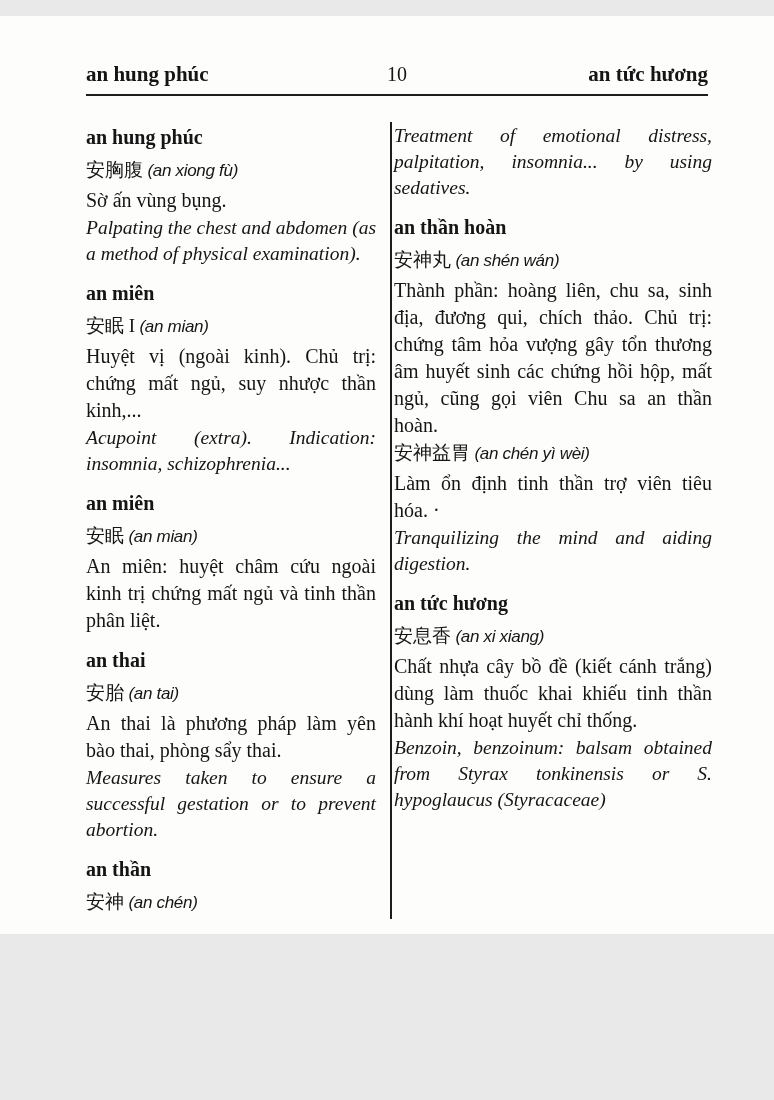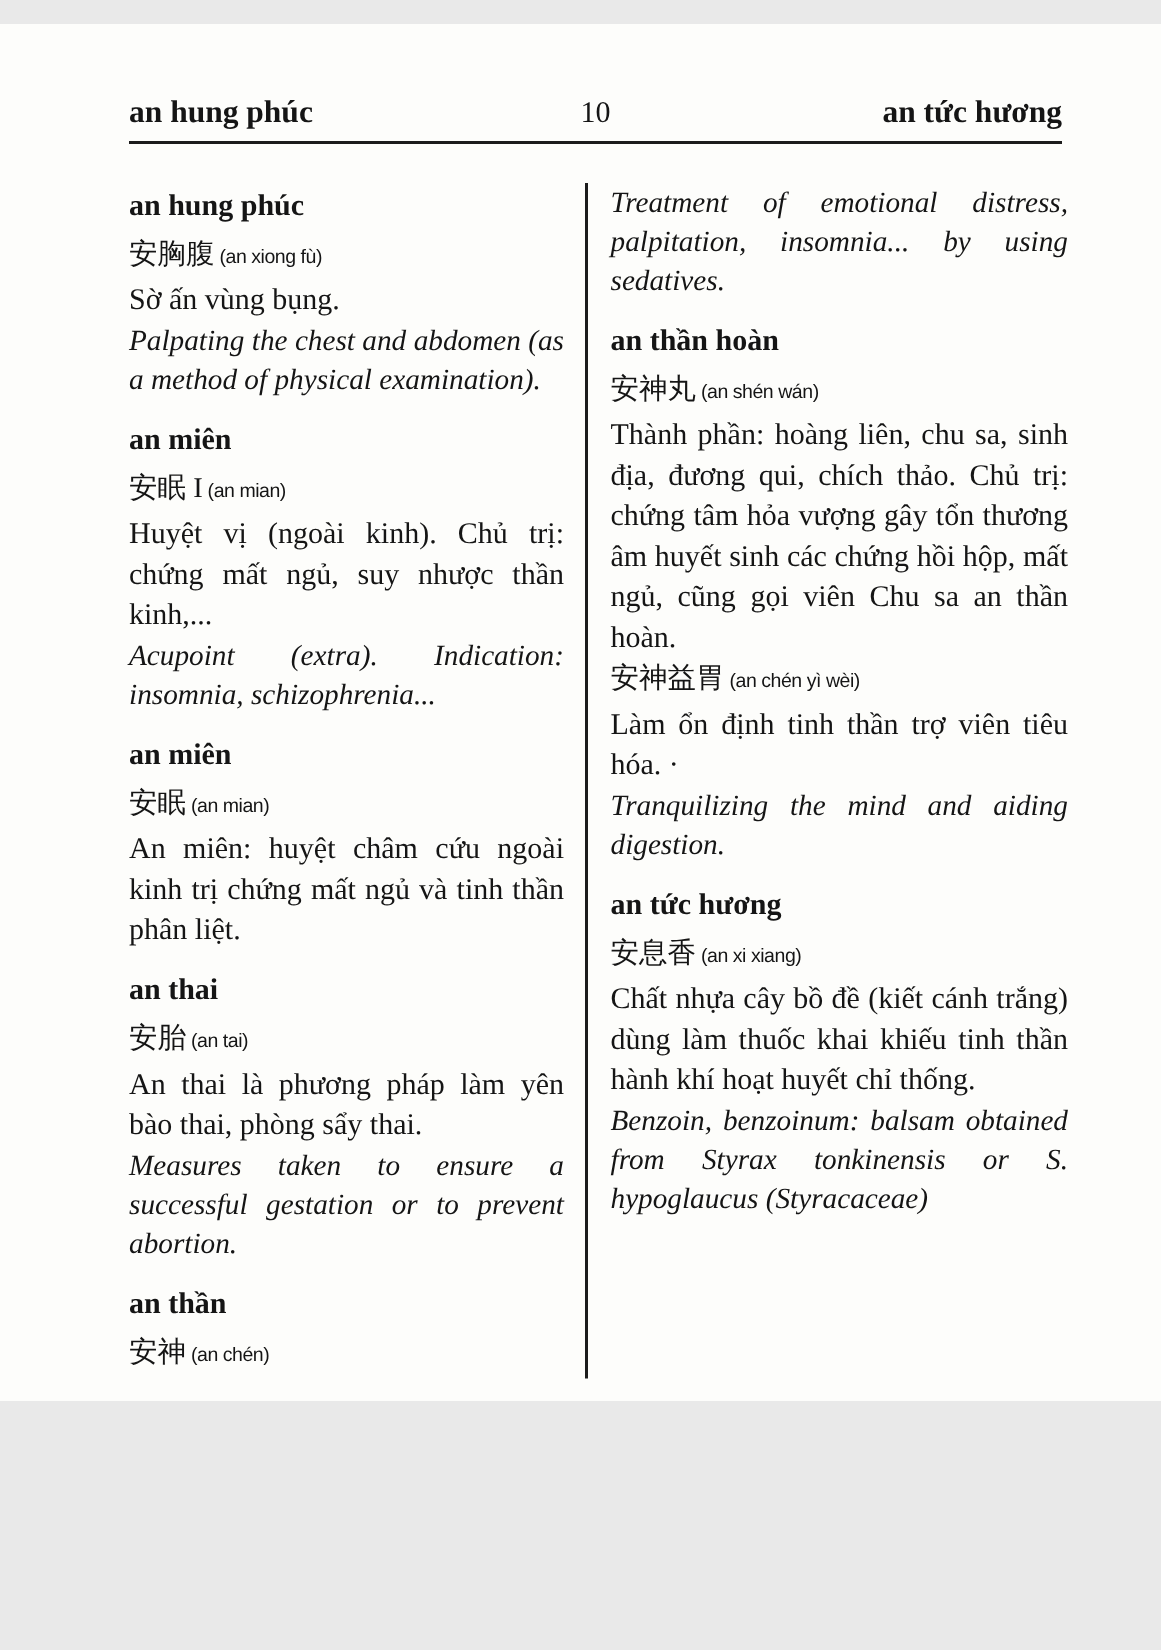--- a/index.html
+++ b/index.html
@@ -16,28 +16,28 @@
   .h-left{flex:1;text-align:left;font-weight:bold;font-size:21px;}
   .h-center{flex:0 0 auto;font-size:20px;}
   .h-right{flex:1;text-align:right;font-weight:bold;font-size:21px;}
 
   .body{
     display:flex;align-items:stretch;
     margin:26px 62px 0 86px;
   }
   .col{box-sizing:border-box;}
   .col-left{width:304px;padding-right:14px;}
-  .col-right{flex:1;border-left:2px solid #1c1c1c;padding-left:15px;}
+  .col-right{flex:1;border-left:2px solid #1c1c1c;padding-left:2px;}
 
   p{margin:0;}
   .headword{font-weight:bold;font-size:20px;line-height:26px;margin:13px 0 6px;}
   .col .headword:first-child{margin-top:2px;}
   .hanzi-line{margin:0 0 3px;line-height:27px;white-space:nowrap;}
   .han{font-size:19px;}
-  .pinyin{font-family:"Liberation Sans", sans-serif;font-size:13px;letter-spacing:-0.3px;}
+  .pinyin{font-family:"Liberation Sans", sans-serif;font-size:17px;letter-spacing:-0.3px;font-style:italic;}
   .viet-text{font-size:20px;line-height:27px;text-align:justify;}
   .eng-text{font-size:19.5px;line-height:26px;font-style:italic;text-align:justify;margin-top:1px;}
 </style>
 </head>
 <body>
 
 <div class="page">
   <div class="header">
     <span class="h-left">an hung phúc</span>
     <span class="h-center">10</span>

